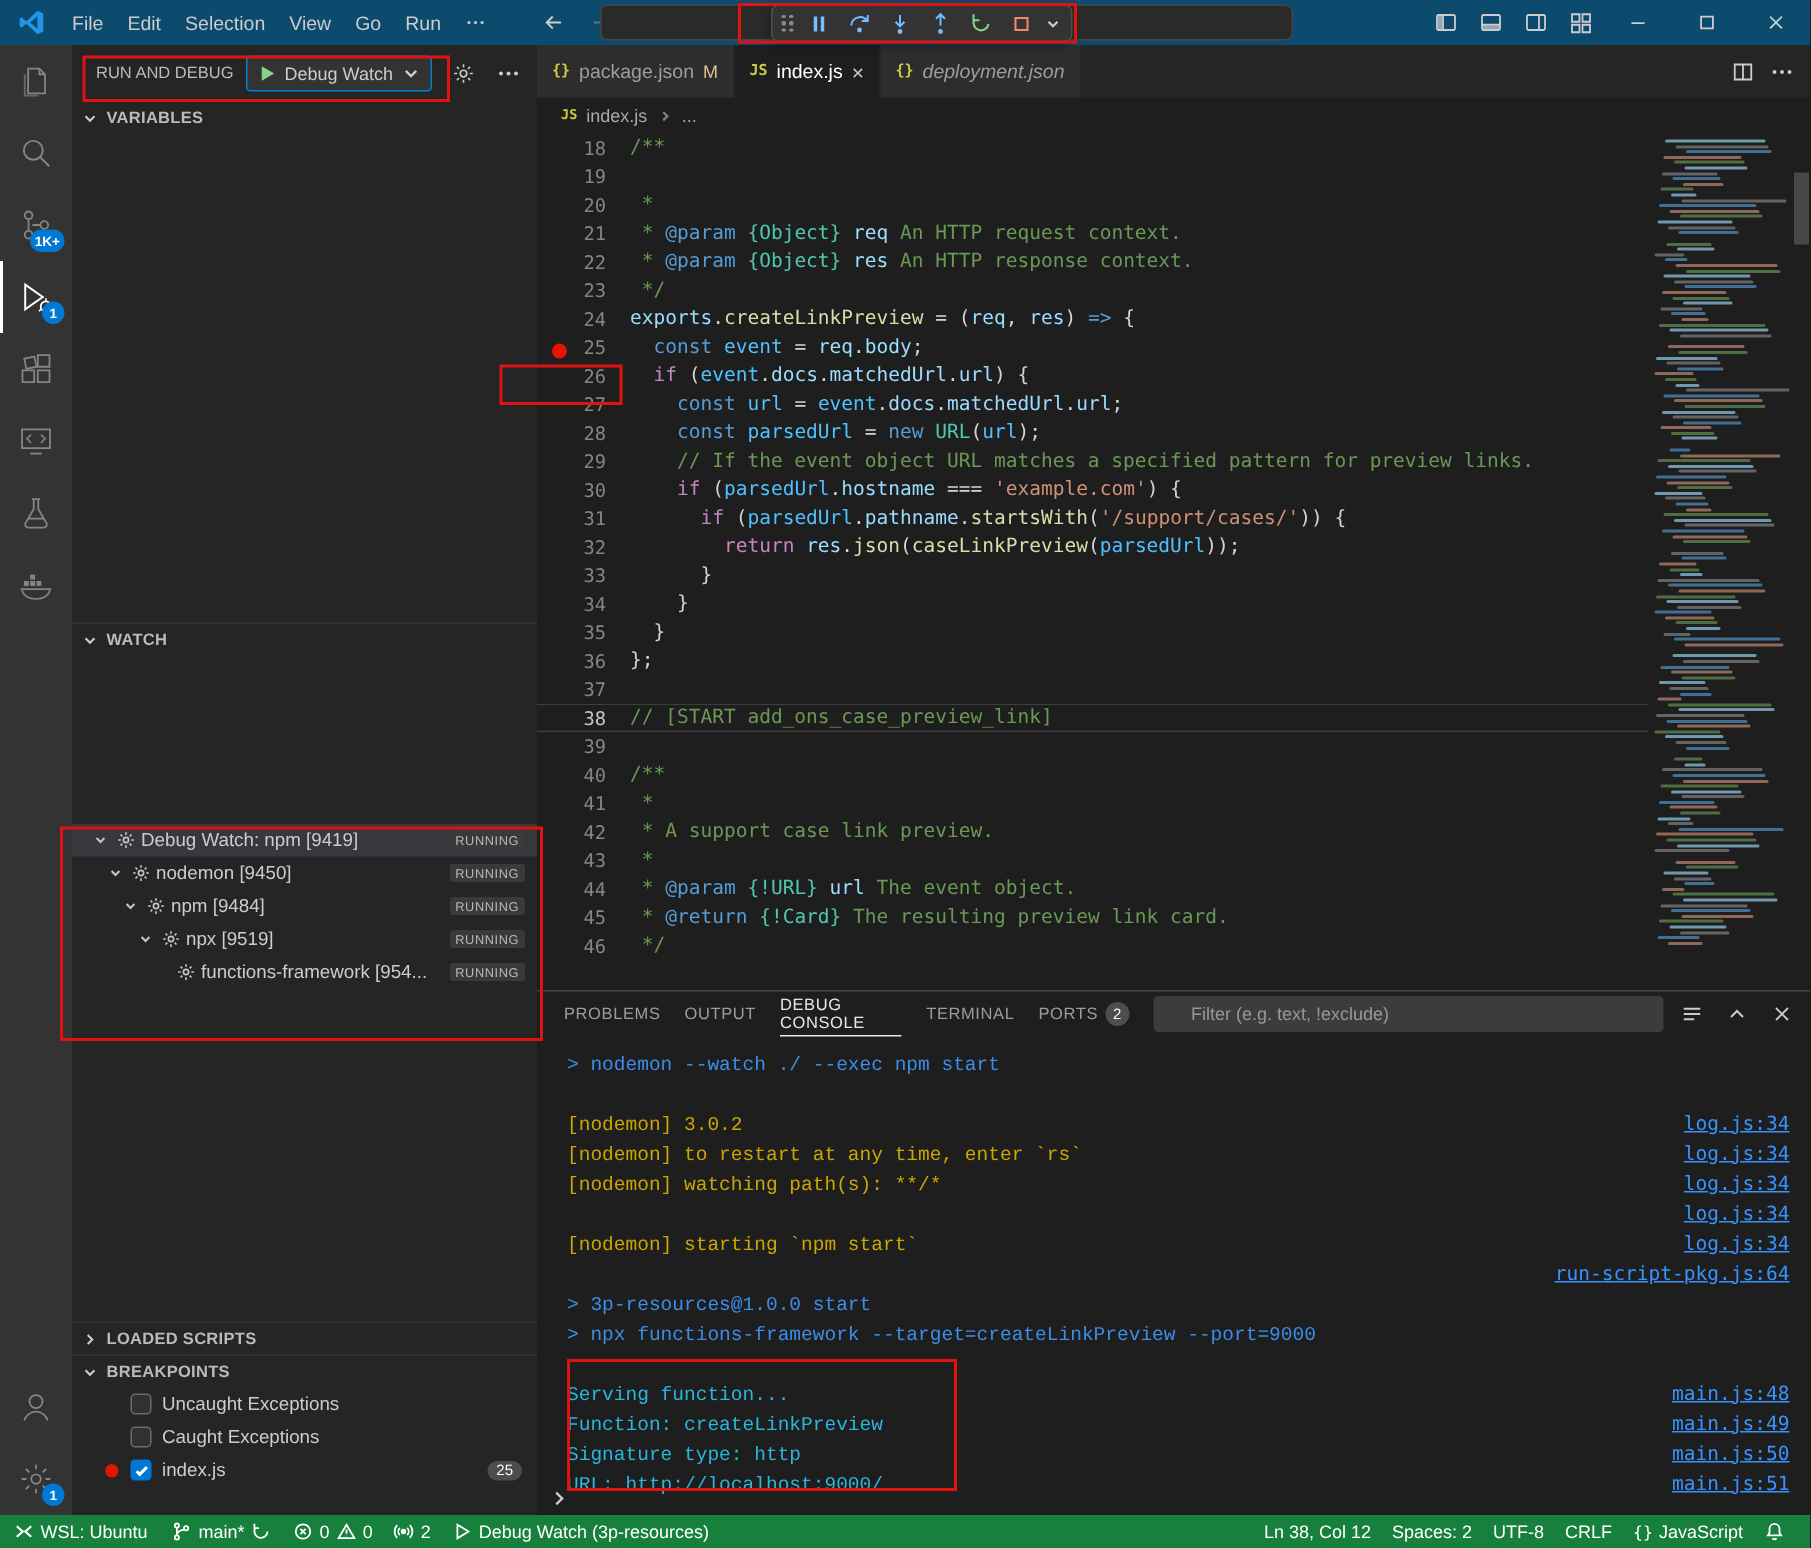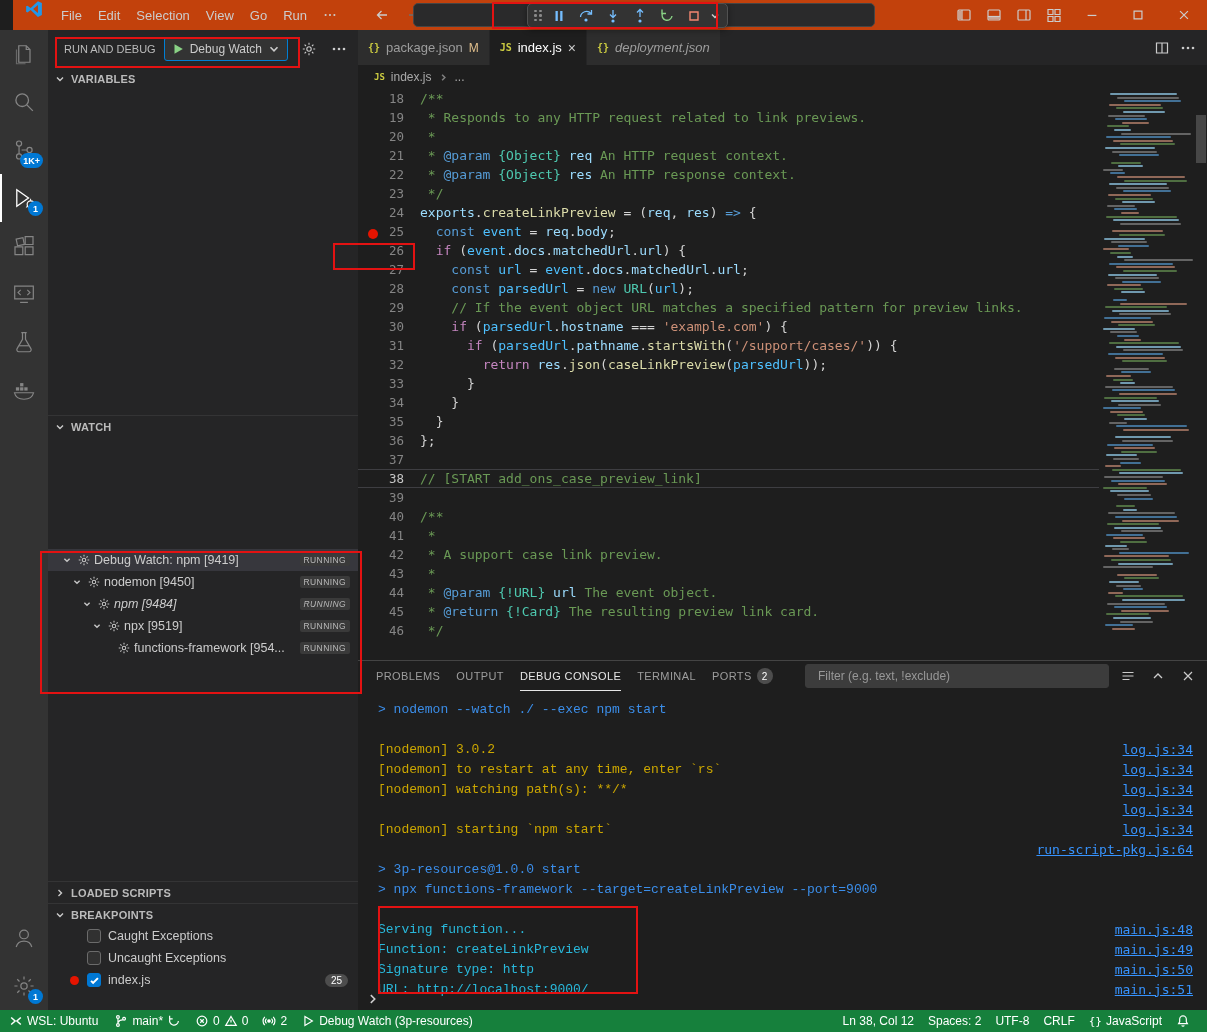--- a/index.html
+++ b/index.html
@@ -1,21 +1,21 @@
 <!DOCTYPE html>
 <html><head>
 <meta charset="utf-8">
 <style>
   *{margin:0;padding:0;box-sizing:border-box}
   html,body{background:#1e1e1e}
   body{width:1207px;height:1032px;overflow:hidden;font-family:"Liberation Sans",sans-serif;color:#cccccc;font-size:13px}
   #root{position:relative;width:1207px;height:1032px;background:#1e1e1e;overflow:hidden}
 
   
-  .titlebar{position:absolute;top:0;left:13px;right:0;height:30px;background:#c2410c;display:flex;z-index:20}
+  .titlebar{position:absolute;top:0;left:0;right:0;height:30px;background:#0c4a6e;display:flex;align-items:center;z-index:20}
   .logo{width:18px;height:18px;margin:0 10px 0 12px;flex:none}
   .menus{display:flex;align-items:center}
   .menu-item{padding:4px 8px;border-radius:4px;color:#cccccc;font-size:13px;cursor:default}
   .nav-arrows{display:flex;align-items:center;gap:10px;margin-left:26px;color:#cccccc}
   .command-center{position:absolute;left:400px;top:3px;width:462px;height:24px;background:#2a2a2b;border:1px solid #454545;border-radius:5px;overflow:hidden}
   .debug-toolbar{position:absolute;left:514px;top:3px;height:25px;display:flex;align-items:center;gap:3px;background:#333333;border:1px solid #515151;border-radius:5px;padding:0 6px;box-shadow:0 2px 6px rgba(0,0,0,.4)}
   .dtb-btn{width:24px;height:21px;display:flex;align-items:center;justify-content:center;border-radius:4px}
   .grip{display:grid;grid-template-columns:3px 3px;gap:2px;margin-right:2px}
   .grip i{width:2.5px;height:2.5px;background:#8a8a8a;border-radius:50%}
   .tb-right{position:absolute;right:0;top:0;height:30px;display:flex;align-items:center}
@@ -84,21 +84,21 @@
   .scrollbar{position:absolute;right:0;top:0;width:12px;bottom:0}
   .scroll-thumb{position:absolute;left:1px;right:1px;top:26px;height:48px;background:rgba(121,121,121,.45)}
 
   
   .panel{height:350px;flex:none;border-top:1px solid #444444;display:flex;flex-direction:column;background:#1e1e1e;position:relative}
   .panel-bar{height:30px;display:flex;align-items:center;padding:0 8px 0 18px;gap:16px;flex:none}
   .ptab{font-size:11px;letter-spacing:.4px;color:#9d9d9d;height:30px;display:flex;align-items:center;gap:5px;cursor:default}
   .ptab.active{color:#e7e7e7;box-shadow:inset 0 -1px 0 #e7e7e7}
   .ptab-badge{background:#4d4d4d;color:#fff;border-radius:9px;min-width:16px;height:16px;font-size:10px;display:flex;align-items:center;justify-content:center;padding:0 4px}
   .panel-right{margin-left:auto;display:flex;align-items:center;gap:8px}
-  .filter-input{width:304px;height:24px;background:#3c3c3c;border:1px solid #3c3c3c;border-radius:3px;color:#22c55e;font-size:12px;padding:0 12px;outline:none;font-family:"Liberation Sans",sans-serif}
+  .filter-input{width:340px;height:24px;background:#3c3c3c;border:1px solid #3c3c3c;border-radius:3px;color:#22c55e;font-size:12px;padding:0 24px;outline:none;font-family:"Liberation Sans",sans-serif}
   .filter-input::placeholder{color:#989898}
   .pic{width:22px;height:22px;display:flex;align-items:center;justify-content:center;color:#cccccc}
   .console{flex:1;overflow:hidden;padding-top:8px;position:relative}
   .con-row{display:flex;align-items:center;height:20px;padding:0 14px 0 20px}
   .con-text{font-family:Liberation Mono, monospace;font-size:13px;white-space:pre}
   .con-link{margin-left:auto;font-family:"DejaVu Sans Mono",monospace;font-size:13px;text-decoration:underline;white-space:nowrap}
   .con-prompt{position:absolute;left:8px;bottom:4px;color:#cccccc}
 
   
   .statusbar{position:absolute;left:0;right:0;bottom:0;height:22px;display:flex;align-items:center;color:#ffffff;font-size:12px;padding:0 10px 0 0;z-index:20}
@@ -391,21 +391,21 @@
             <svg class="ic" viewBox="0 0 16 16" fill="none" stroke="currentColor" stroke-width="1.4">
               <path d="M5 6.5l3 3 3-3"></path>
             </svg>
             <svg class="ic" viewBox="0 0 16 16" fill="none" stroke="currentColor" stroke-width="1.1">
               <circle cx="8" cy="8" r="2"></circle>
               <path d="M8 2v2M8 12v2M2 8h2M12 8h2M3.8 3.8l1.4 1.4M10.8 10.8l1.4 1.4M12.2 3.8l-1.4 1.4M5.2 10.8l-1.4 1.4"></path>
             </svg>
             <span class="cs-label">nodemon [9450]</span>
             <span class="cs-status">RUNNING</span>
           </div>
-          <div class="cs-row" style="padding-left: 32px; font-style: italic;">
+          <div class="cs-row" style="padding-left: 32px;">
             <svg class="ic" viewBox="0 0 16 16" fill="none" stroke="currentColor" stroke-width="1.4">
               <path d="M5 6.5l3 3 3-3"></path>
             </svg>
             <svg class="ic" viewBox="0 0 16 16" fill="none" stroke="currentColor" stroke-width="1.1">
               <circle cx="8" cy="8" r="2"></circle>
               <path d="M8 2v2M8 12v2M2 8h2M12 8h2M3.8 3.8l1.4 1.4M10.8 10.8l1.4 1.4M12.2 3.8l-1.4 1.4M5.2 10.8l-1.4 1.4"></path>
             </svg>
             <span class="cs-label">npm [9484]</span>
             <span class="cs-status">RUNNING</span>
           </div>
@@ -441,26 +441,26 @@
       <div class="section-h">
         <svg class="ic" viewBox="0 0 16 16" fill="none" stroke="currentColor" stroke-width="1.4">
             <path d="M5 6.5l3 3 3-3"></path>
           </svg>
         <span>BREAKPOINTS</span>
       </div>
       <div class="sec-body" style="flex:1">
           <div class="bp-row">
             <span class="bp-dotslot"></span>
             <span class="chkbox"></span>
-            <span>Caught Exceptions</span>
+            <span>Uncaught Exceptions</span>
           </div>
           <div class="bp-row">
             <span class="bp-dotslot"></span>
             <span class="chkbox"></span>
-            <span>Uncaught Exceptions</span>
+            <span>Caught Exceptions</span>
           </div>
           <div class="bp-row">
             <span class="bp-dotslot">
               <span class="bp-dot"></span>
             </span>
             <span class="chkbox checked">
               <svg class="ic" viewBox="0 0 16 16" fill="none" stroke="#fff" stroke-width="2">
                 <path d="M3 8.5l3 3 7-7"></path>
               </svg>
             </span>
@@ -513,21 +513,20 @@
         <span>...</span>
       </div>
       <div class="editor-body">
         <div class="code">
             <div class="code-row">
               <div class="gutter"><span class="lnum">18</span></div>
               <div class="code-text"><span class="tk-comment">/**</span></div>
             </div>
             <div class="code-row">
               <div class="gutter"><span class="lnum">19</span></div>
-              <div class="code-text"><span class="tk-comment"> * Responds to any HTTP request related to link previews.</span></div>
             </div>
             <div class="code-row">
               <div class="gutter"><span class="lnum">20</span></div>
               <div class="code-text"><span class="tk-comment"> *</span></div>
             </div>
             <div class="code-row">
               <div class="gutter"><span class="lnum">21</span></div>
               <div class="code-text"><span class="tk-comment"> * </span><span class="tk-keyword">@param</span><span class="tk-comment"> </span><span class="tk-cls">{Object}</span><span class="tk-comment"> </span><span class="tk-var">req</span><span class="tk-comment"> An HTTP request context.</span></div>
             </div>
             <div class="code-row">

